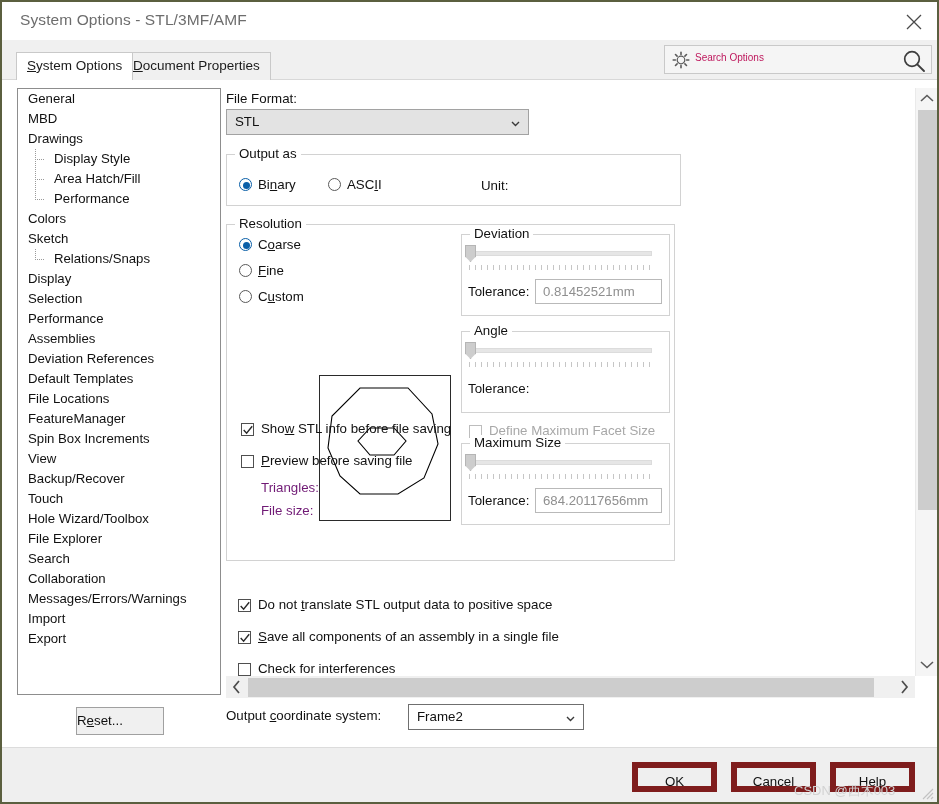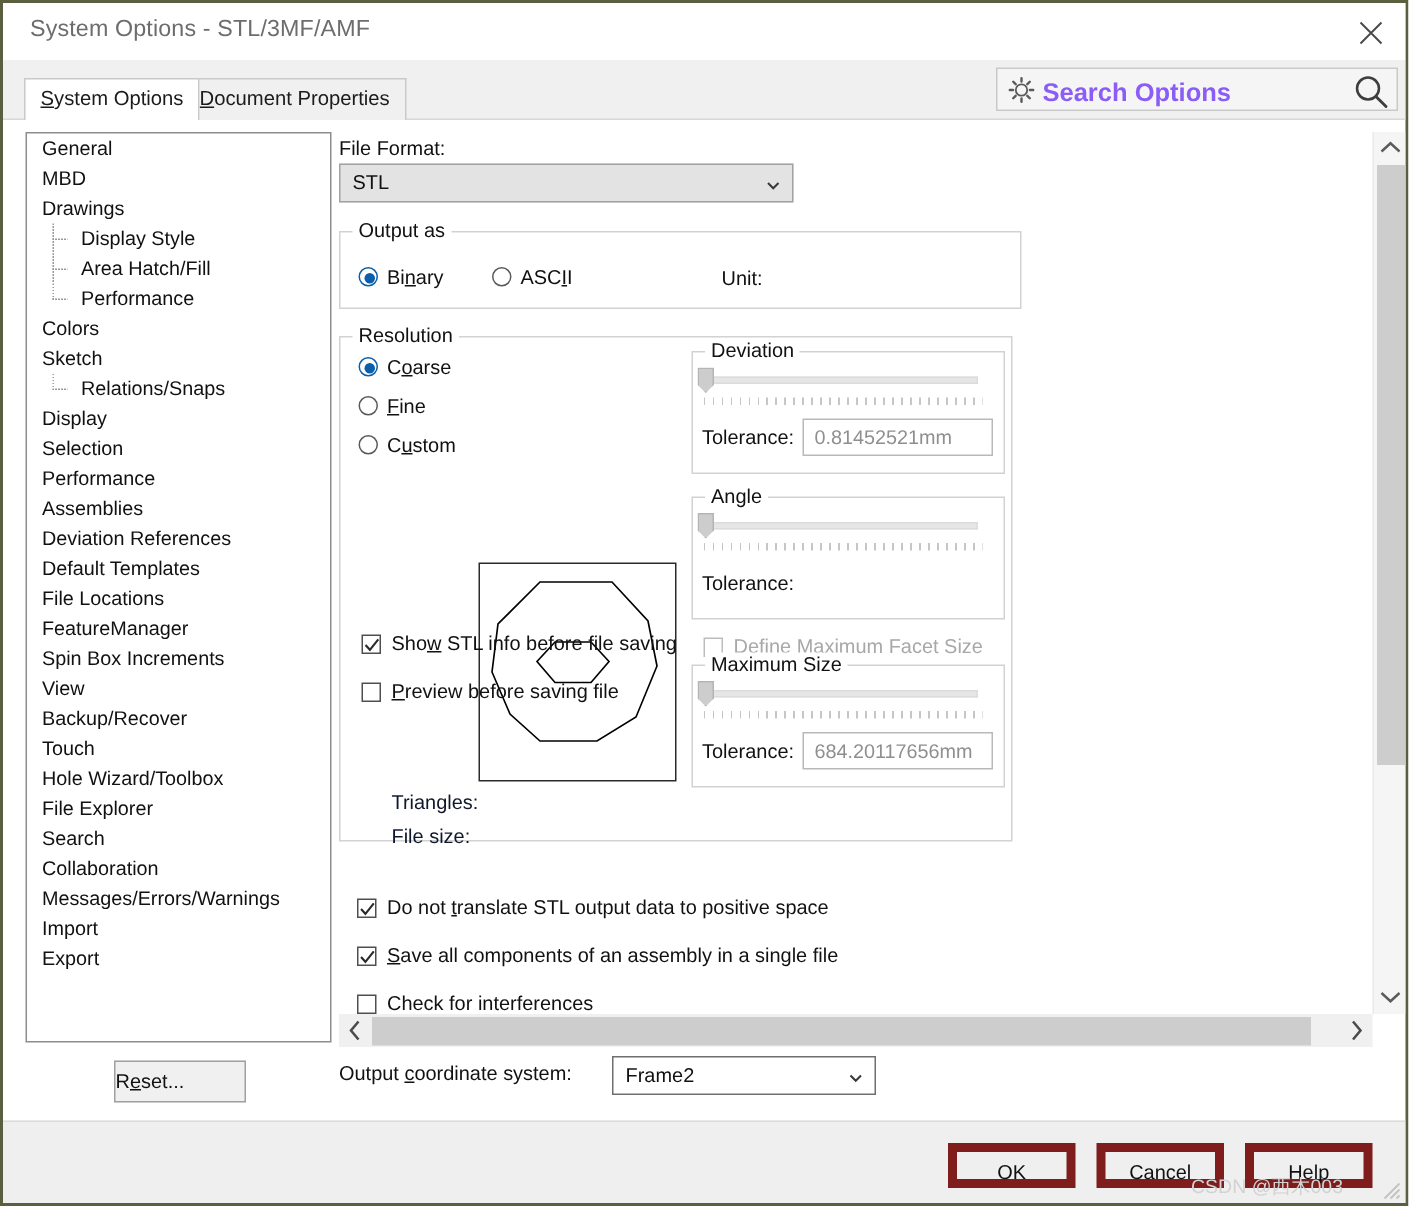--- a/index.html
+++ b/index.html
@@ -56,21 +56,21 @@
   u { text-decoration: underline; }
 
   
   #searchbox {
     position: absolute; right: 5px; top: 43px; width: 268px; height: 29px;
     background: #f5f5f5; border: 1px solid #c9c9c9;
   }
   #search-gear { position: absolute; left: 7px; top: 5px; }
   #search-placeholder {
     position: absolute; left: 30px; top: 6px;
-    font-size: 17px; color: #8b5cf6; white-space: nowrap; font-weight: bold;
+    font-size: 10px; color: #be185d; white-space: nowrap;
   }
   #search-mag { position: absolute; right: 4px; top: 2px; }
 
   
   #sidebar {
     position: absolute; left: 15px; top: 86px; width: 204px; height: 607px;
     background: #ffffff; border: 1px solid #8d8d8d; overflow: hidden;
   }
   .side-item {
     position: relative; height: 20px; line-height: 20px;
@@ -98,21 +98,21 @@
     cursor: default;
   }
 
   
   #pane {
     position: absolute; left: 222px; top: 86px; width: 691px; height: 588px;
     background: #ffffff; overflow: hidden;
   }
 
   .lbl { position: absolute; font-size: 13.3px; color: #111; white-space: nowrap; }
-  .lbl.dim { color: #0f172a; margin-top: 47px; }
+  .lbl.dim { color: #701a75; }
 
   
   .combo {
     position: absolute; height: 26px; background: #e3e3e3;
     border: 1px solid #a2a2a2; cursor: default;
   }
   .combo.white { background: #ffffff; border-color: #6f6f6f; }
   .combo .cv {
     position: absolute; left: 8px; top: 4px;
     font-size: 13.3px; color: #111; white-space: nowrap;

